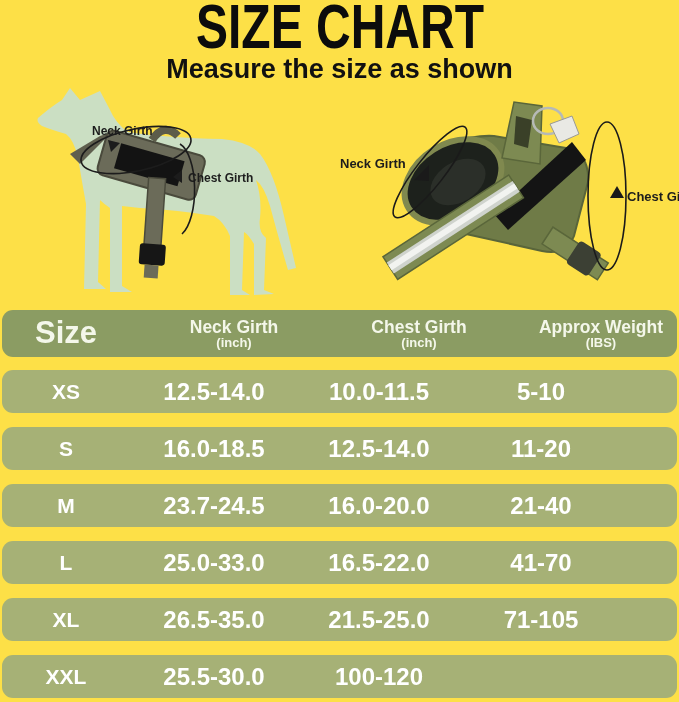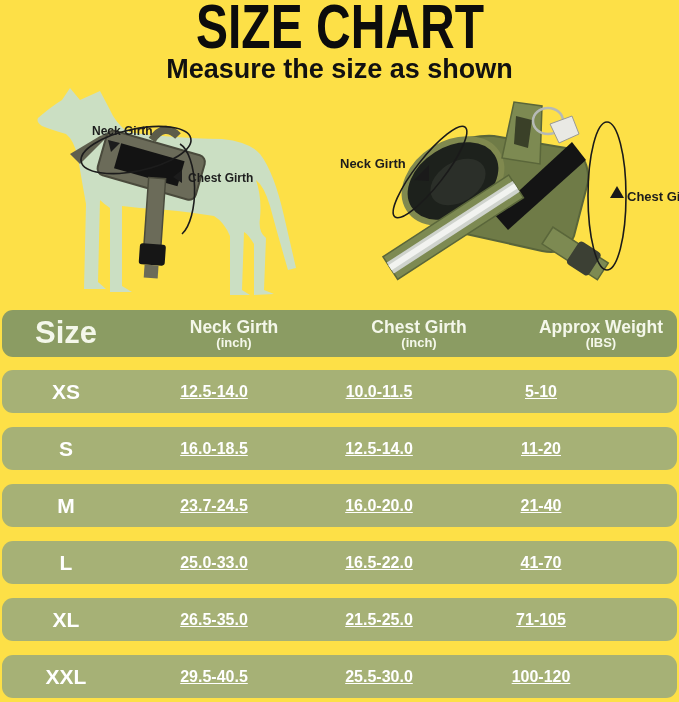--- a/index.html
+++ b/index.html
@@ -28,21 +28,21 @@
     display:grid;grid-template-columns:128px 168px 162px 162px 1fr;
     align-items:center;border-radius:11px;color:#ffffff;
   }
   .bar .cell{text-align:center;}
   .bar.header{height:47px;background:var(--header-bg,#8b9c63);margin-bottom:13px;gap:20px;}
   .bar.row{height:43px;background:var(--row-bg,#a6b176);margin-bottom:14px;}
   .hsize{font-size:31px;font-weight:700;color:#f4f7ea;padding-bottom:2px;}
   .h1{font-size:17.5px;font-weight:700;line-height:18px;color:#f4f7ea;}
   .h2{font-size:13px;font-weight:700;line-height:14px;color:#f4f7ea;}
   .rsize{font-size:21px;font-weight:700;}
-  .rval{font-size:16px;font-weight:700;text-decoration:underline;}
+  .rval{font-size:24px;font-weight:700;}
 </style>
 </head>
 <body>
 
 <div class="canvas" style="--header-bg: #8b9c63; --row-bg: #a6b176;">
 
   <div class="title"><span>SIZE CHART</span></div>
   <div class="subtitle">Measure the size as shown</div>
 
   <svg class="fig-dog" viewBox="0 0 322 218">
@@ -177,20 +177,19 @@
     <div class="bar row">
       <div class="cell rsize">XL</div>
       <div class="cell rval">26.5-35.0</div>
       <div class="cell rval">21.5-25.0</div>
       <div class="cell rval">71-105</div>
       <div></div>
     </div>
 
     <div class="bar row">
       <div class="cell rsize">XXL</div>
-      <div class="cell rval">29.5-40.5</div>
       <div class="cell rval">25.5-30.0</div>
       <div class="cell rval">100-120</div>
       <div></div>
     </div>
 
   </div>
 </div>
 
 </body></html>

